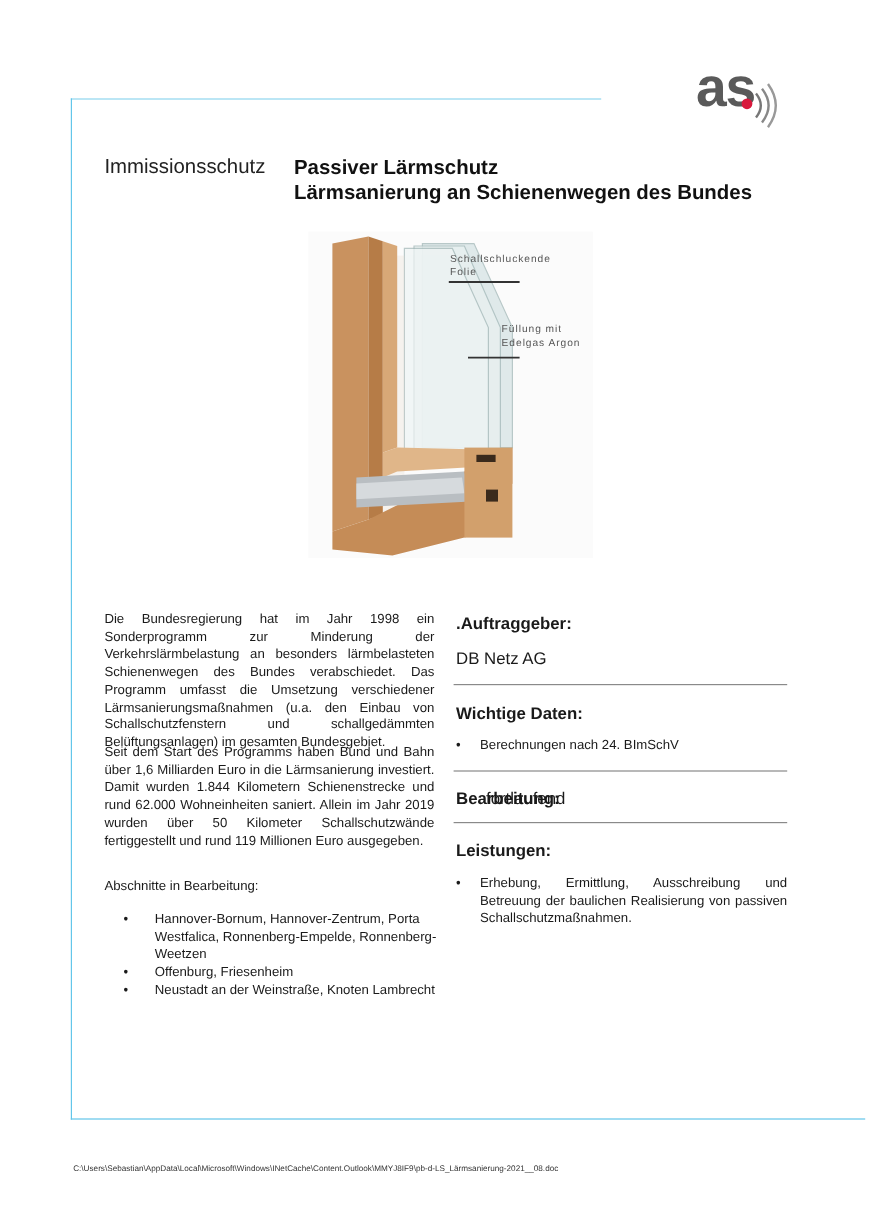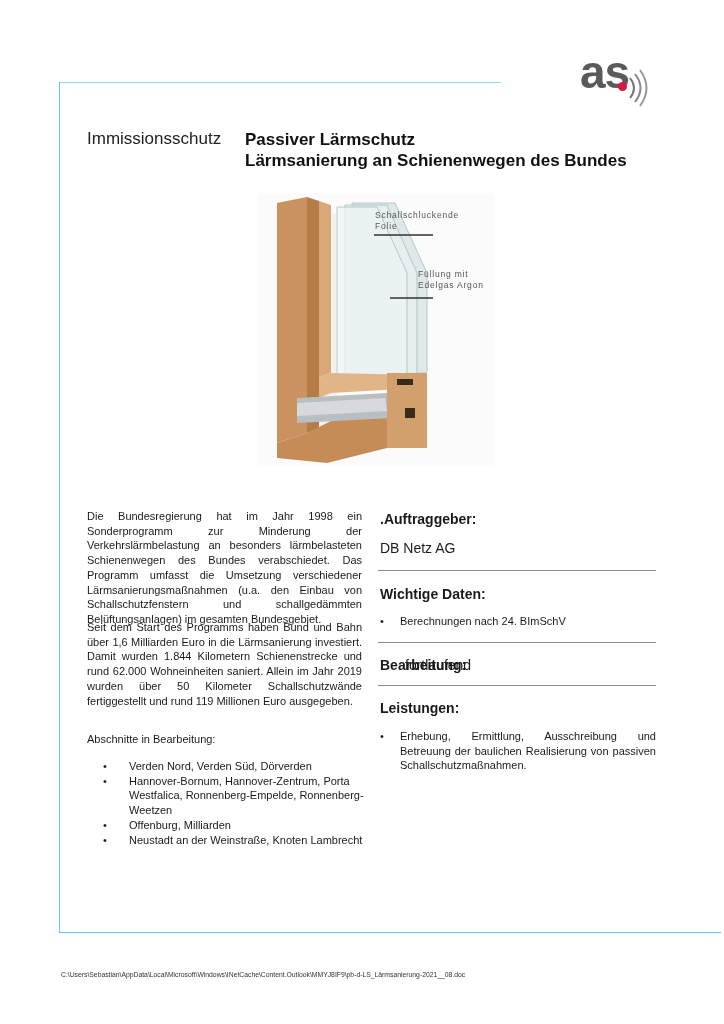--- a/index.html
+++ b/index.html
@@ -94,23 +94,22 @@
     <div>Füllung mit</div>
     <div>Edelgas Argon</div>
   </div>
 </div>
 
 <p class="body-text p1" style="margin:0;">Die Bundesregierung hat im Jahr 1998 ein Sonderprogramm zur Minderung der Verkehrslärmbelastung an besonders lärmbelasteten Schienenwegen des Bundes verabschiedet. Das Programm umfasst die Umsetzung verschiedener Lärmsanierungsmaßnahmen (u.a. den Einbau von Schallschutzfenstern und schallgedämmten Belüftungsanlagen) im gesamten Bundesgebiet.</p>
 <p class="body-text p2" style="margin:0;">Seit dem Start des Programms haben Bund und Bahn über 1,6 Milliarden Euro in die Lärmsanierung investiert. Damit wurden 1.844 Kilometern Schienenstrecke und rund 62.000 Wohneinheiten saniert. Allein im Jahr 2019 wurden über 50 Kilometer Schallschutzwände fertiggestellt und rund 119 Millionen Euro ausgegeben.</p>
 
 <div class="sections-heading">Abschnitte in Bearbeitung:</div>
 <ul class="bullet-list">
-  <li>Verden Nord, Verden Süd, Dörverden</li>
   <li>Hannover-Bornum, Hannover-Zentrum, Porta Westfalica, Ronnenberg-Empelde, Ronnenberg-Weetzen</li>
-  <li>Offenburg, Milliarden</li>
+  <li>Offenburg, Friesenheim</li>
   <li>Neustadt an der Weinstraße, Knoten Lambrecht</li>
 </ul>
 
 <div class="rcol rhead" style="top:511px;">.Auftraggeber:</div>
 <div class="rcol" style="top:540px;">DB Netz AG</div>
 <div class="sep" style="top:570px;"></div>
 
 <div class="rcol rhead" style="top:586px;">Wichtige Daten:</div>
 <div class="rbullet" style="top:614px;">
   <span class="dot">•</span>

